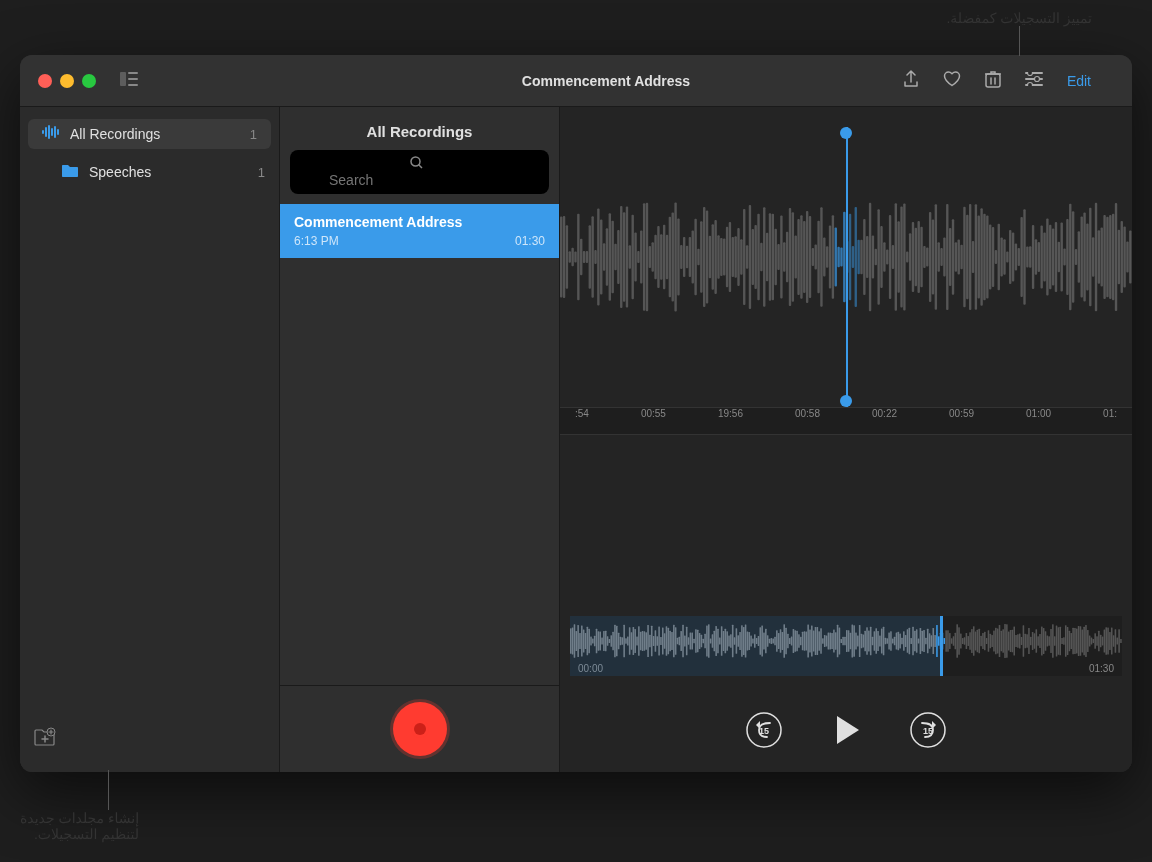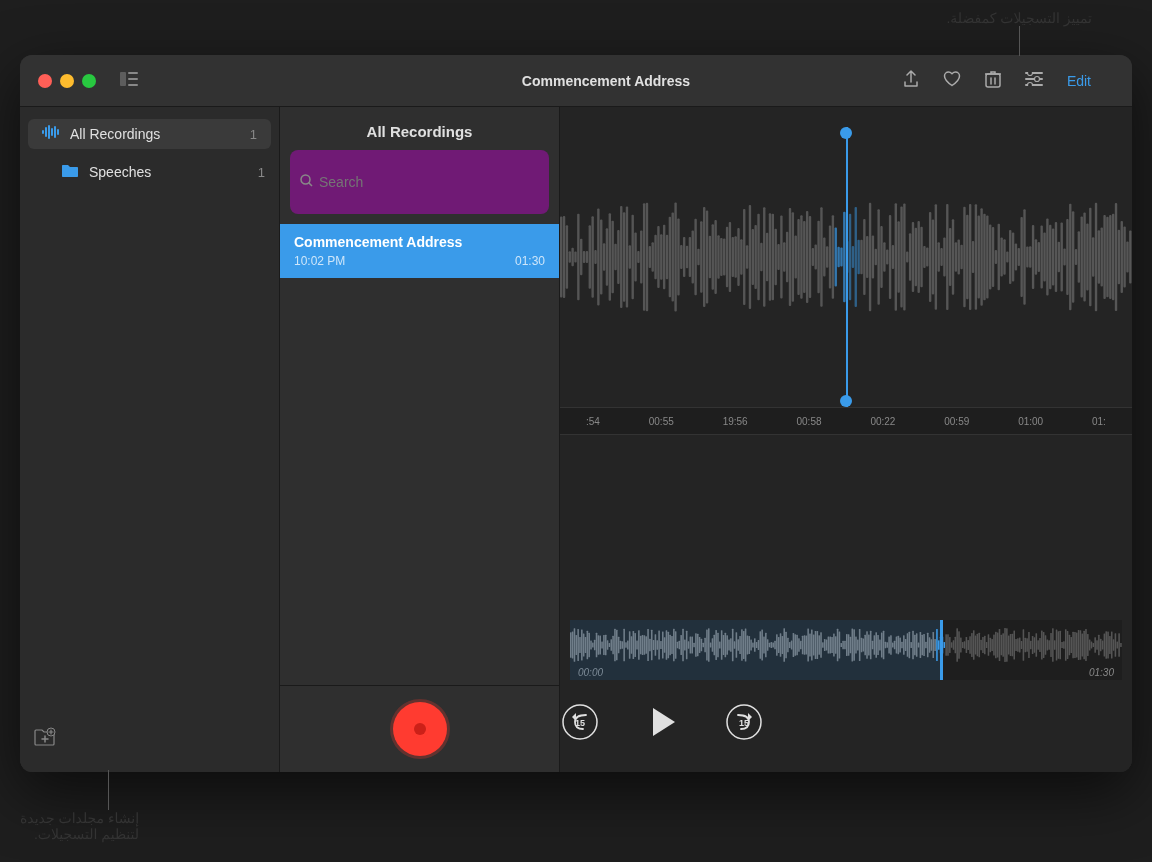--- a/index.html
+++ b/index.html
@@ -239,25 +239,26 @@
     .middle-header {
       padding: 16px 14px 10px 14px;
       font-size: 15px;
       font-weight: 600;
       color: #e0e0e0;
       text-align: center;
     }
 
     .search-bar {
       margin: 0 10px 10px 10px;
-      background: #701a75;
+      background: #000000;
       border-radius: 8px;
       display: flex;
       align-items: center;
-      padding: 24px 10px;
+      padding: 6px 10px;
+      flex-direction: column;
     }
 
     .search-icon {
       color: #888;
       font-size: 13px;
       margin-right: 6px;
     }
 
     .search-input {
       background: none;
@@ -332,22 +333,21 @@
       height: 280px;
       position: relative;
       overflow: hidden;
     }
 
     
     .timeline-ruler {
       height: 28px;
       background: #1e1e1e;
       display: flex;
-      align-items: center;
-      padding: 0 21px;
+      padding: 0 10px;
       border-top: 1px solid #333;
       border-bottom: 1px solid #333;
     }
 
     .ruler-labels {
       display: flex;
       width: 100%;
       justify-content: space-between;
       padding: 0 5px;
     }
@@ -378,22 +378,23 @@
       font-size: 48px;
       font-weight: 700;
       font-variant-numeric: tabular-nums;
       letter-spacing: 2px;
     }
 
     
     .playback-controls {
       display: flex;
       align-items: center;
+      justify-content: center;
       gap: 40px;
-      padding: 12px 0 28px 0;
+      padding: 12px 0 20px 0;
     }
 
     .skip-btn {
       width: 40px;
       height: 40px;
       border-radius: 50%;
       background: none;
       border: none;
       cursor: pointer;
       display: flex;
@@ -630,21 +631,21 @@
             <circle cx="5.5" cy="5.5" r="4.5"></circle>
             <line x1="8.5" y1="8.5" x2="12" y2="12"></line>
           </svg>
         </span>
         <input class="search-input" type="text" placeholder="Search" style="">
       </div>
 
       <div class="recording-item">
         <div class="recording-item-title">Commencement Address</div>
         <div class="recording-item-meta">
-          <span>10:02 PM</span>
+          <span>6:13 PM</span>
           <span>01:30</span>
         </div>
       </div>
 
       <div class="middle-record-btn-area">
         <button class="record-btn">
           <svg width="24" height="24" viewBox="0 0 24 24">
             <circle cx="12" cy="12" r="9" fill="#ff3b30"></circle>
             <circle cx="12" cy="12" r="6" fill="#cc2018"></circle>
           </svg>
@@ -872,21 +873,21 @@
             <span class="ruler-label">19:56</span>
             <span class="ruler-label">00:58</span>
             <span class="ruler-label">00:22</span>
             <span class="ruler-label">00:59</span>
             <span class="ruler-label">01:00</span>
             <span class="ruler-label">01:</span>
           </div>
         </div>
       </div>
 
-      <div class="waveform-overview" style="position:relative; margin: 8px 10px; font-style: italic;">
+      <div class="waveform-overview" style="position:relative; margin: 20px 10px;">
         <div class="overview-progress-region"></div>
         <div class="overview-playhead"></div>
         <svg class="overview-svg" viewBox="0 0 600 50" preserveAspectRatio="none" style="position:relative;z-index:3;">
         <rect x="0" y="12.352278815531463" width="1.7" height="25.295442368937074" rx="0.5" fill="#7a7a7a"></rect>
             <rect x="2" y="11.488634615123374" width="1.7" height="27.022730769753252" rx="0.5" fill="#7a7a7a"></rect>
             <rect x="4" y="8.163786757939306" width="1.7" height="33.67242648412139" rx="0.5" fill="#7a7a7a"></rect>
             <rect x="6" y="15.119680189975952" width="1.7" height="19.760639620048096" rx="0.5" fill="#7a7a7a"></rect>
             <rect x="8" y="9.027534152245835" width="1.7" height="31.94493169550833" rx="0.5" fill="#7a7a7a"></rect>
             <rect x="10" y="17.019542059845662" width="1.7" height="15.960915880308676" rx="0.5" fill="#7a7a7a"></rect>
             <rect x="12" y="9.487279181028498" width="1.7" height="31.025441637943004" rx="0.5" fill="#7a7a7a"></rect>

